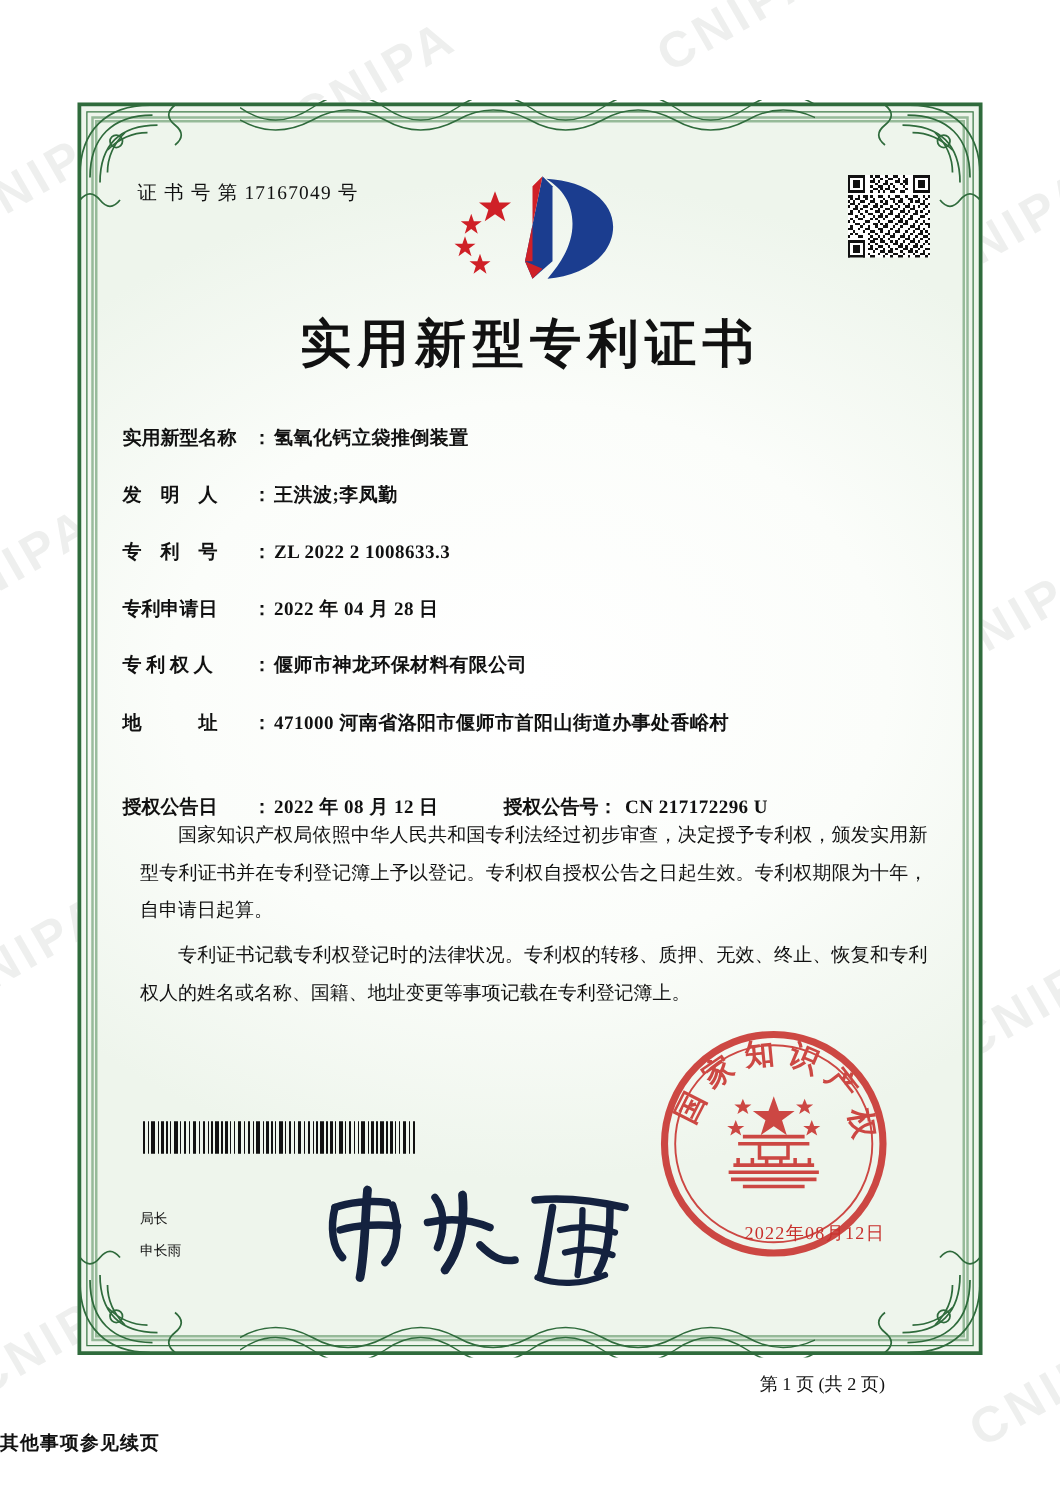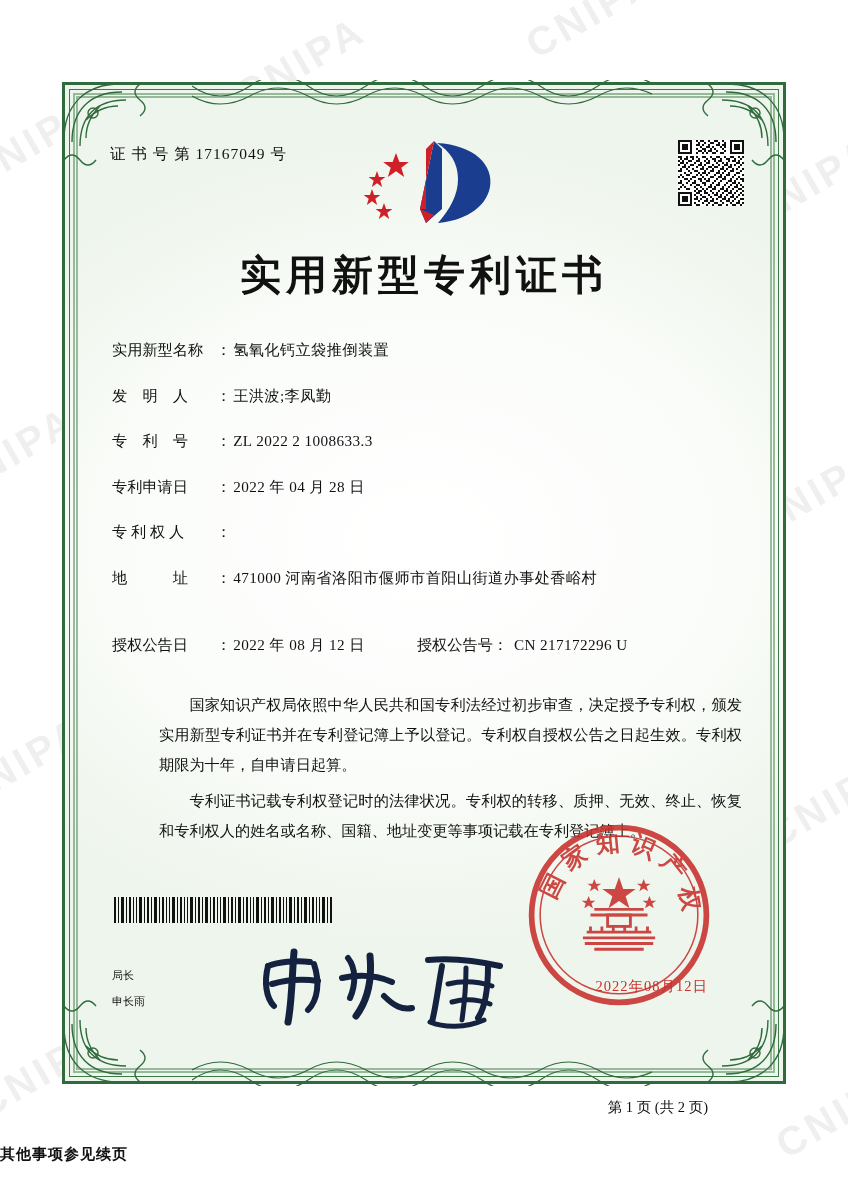--- a/index.html
+++ b/index.html
@@ -118,23 +118,24 @@
     font-size: 41px;
     font-weight: bold;
     letter-spacing: 5px;
     color: #111;
     font-family: "DejaVu Serif", serif;
   }
 
   
   .fields {
     position: absolute;
-    left: 50px;
+    left: 36px;
     top: 258px;
     right: 46px;
+    font-weight: bold;
   }
   .field-row {
     display: flex;
     align-items: baseline;
     margin-bottom: 24.5px;
     font-size: 15.2px;
     color: #111;
   }
   .field-label {
     width: 104px;
@@ -150,26 +151,25 @@
     margin-left: 52px;
     white-space: nowrap;
   }
   .field-second-value { margin-left: 4px; letter-spacing: .4px; }
 
   
   .paragraphs {
     position: absolute;
     left: 50px;
     right: 44px;
-    top: 608px;
+    top: 572px;
     font-size: 15.2px;
     line-height: 30px;
     color: #111;
     text-align: justify;
-    margin-left: 47px;
   }
   .paragraphs p { margin: 0 0 6px 0; text-indent: 2em; }
 
   
   .barcode {
     position: absolute;
     left: 52px;
     top: 815px;
     width: 218px;
     height: 26px;
@@ -651,20 +651,21 @@
         <span class="field-value">ZL 2022 2 1008633.3</span>
       </div>
       <div class="field-row">
         <span class="field-label">专利申请日</span>
         <span class="field-colon">：</span>
         <span class="field-value">2022 年 04 月 28 日</span>
       </div>
       <div class="field-row">
         <span class="field-label">专 利 权 人</span>
         <span class="field-colon">：</span>
+        <span class="field-value">偃师市神龙环保材料有限公司</span>
       </div>
       <div class="field-row">
         <span class="field-label">地　　　址</span>
         <span class="field-colon">：</span>
         <span class="field-value">471000 河南省洛阳市偃师市首阳山街道办事处香峪村</span>
       </div>
       <div class="field-row dual">
         <span class="field-label">授权公告日</span>
         <span class="field-colon">：</span>
         <span class="field-value">2022 年 08 月 12 日</span>

